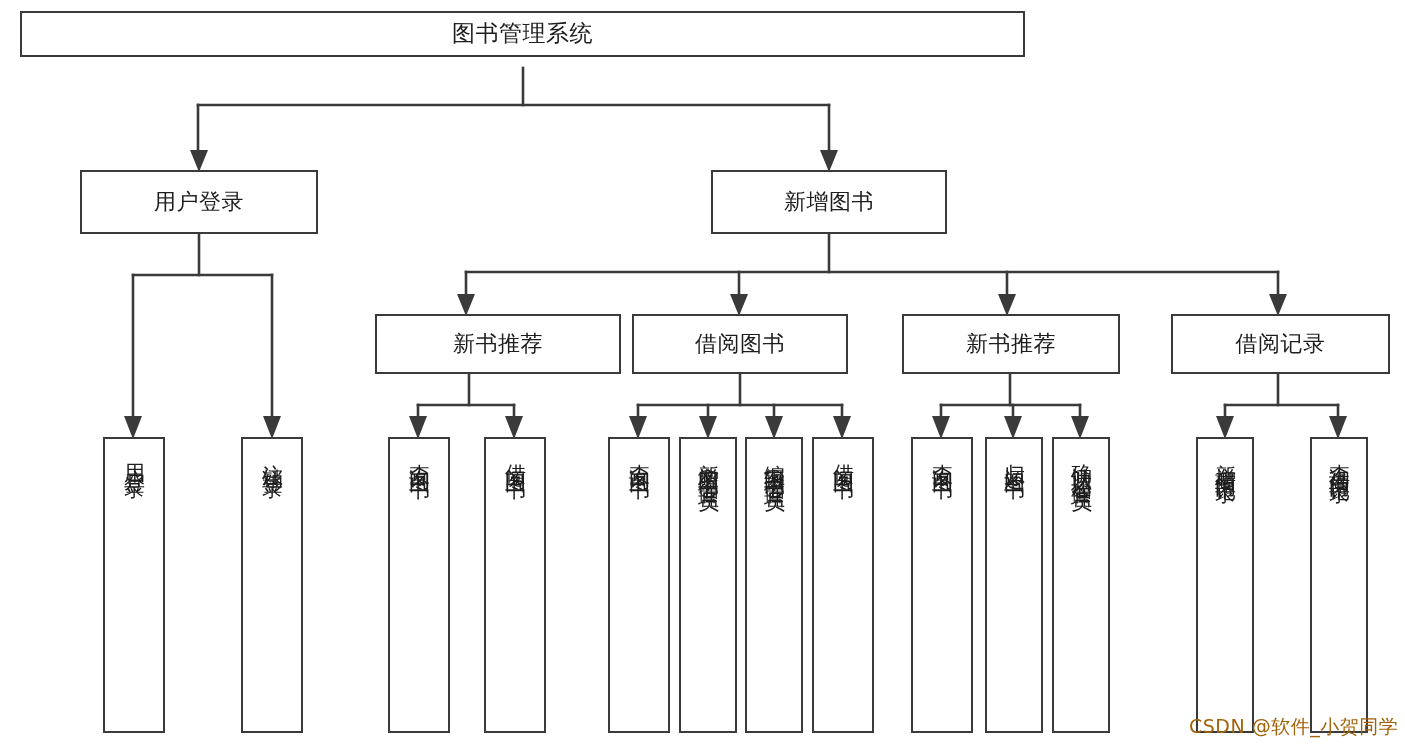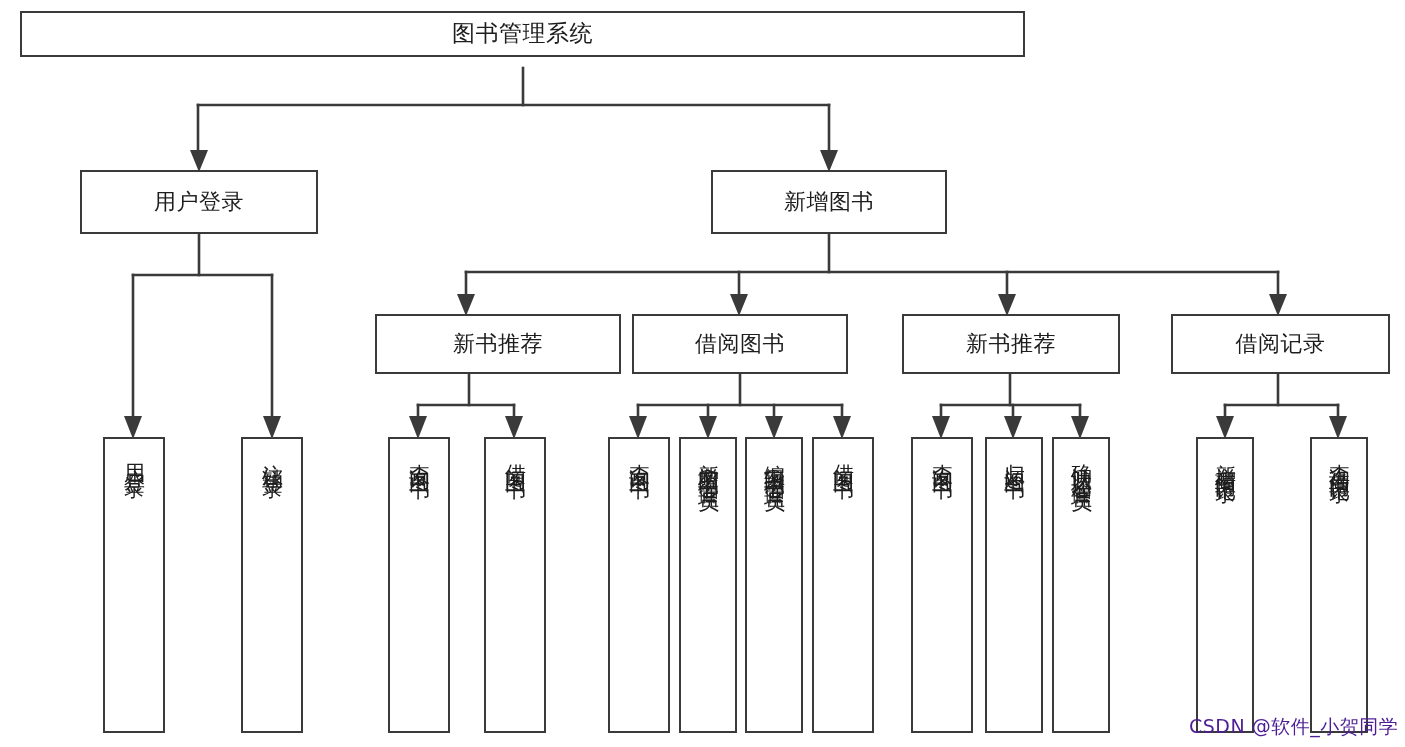--- a/index.html
+++ b/index.html
@@ -66,21 +66,21 @@
     -webkit-writing-mode: vertical-rl;
   }
   .node.vert.tall .lbl {
     letter-spacing: 4px;
   }
   .watermark {
     position: absolute;
     left: 1189px;
     top: 714px;
     font-size: 19px;
-    color: #4c1d95;
+    color: #a16207;
     white-space: nowrap;
     letter-spacing: 0.5px;
     font-family: "DejaVu Sans", "Liberation Sans", sans-serif;
   }
 </style>
 </head>
 <body>
 
 <div id="canvas">
 

